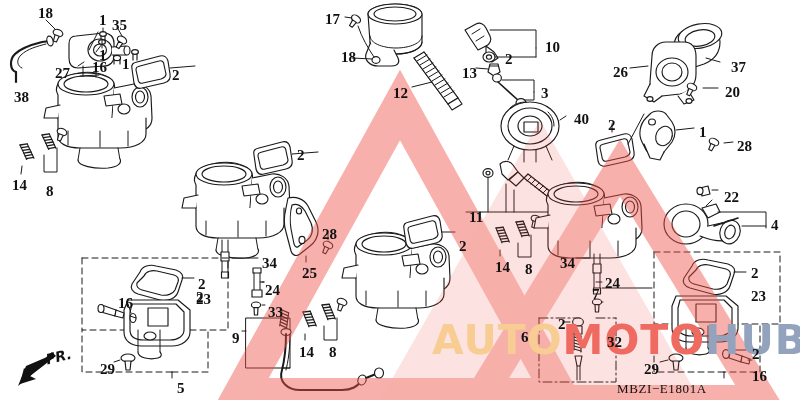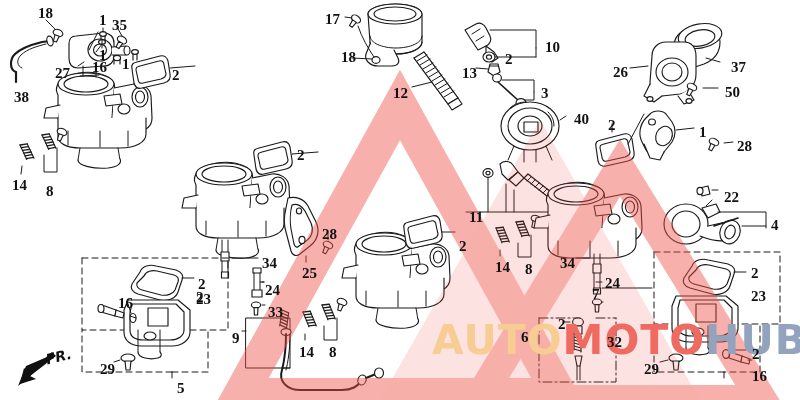--- a/index.html
+++ b/index.html
@@ -602,33 +602,34 @@
       <div class="lbl" style="left: 495px; top: 260px;">14</div>
       <div class="lbl" style="left: 525px; top: 262px;">8</div>
       <div class="lbl" style="left: 608px; top: 118px;">2</div>
       <div class="lbl" style="left: 560px; top: 256px;">34</div>
       <div class="lbl" style="left: 605px; top: 276px;">24</div>
       <div class="lbl" style="left: 607px; top: 299px; margin-top: 36px;">32</div>
       <div class="lbl" style="left: 558px; top: 317px;">2</div>
       <div class="lbl" style="left: 521px; top: 330px;">6</div>
       <div class="lbl" style="left: 613px; top: 65px;">26</div>
       <div class="lbl" style="left: 731px; top: 60px;">37</div>
-      <div class="lbl" style="left: 725px; top: 85px;">50</div>
+      <div class="lbl" style="left: 725px; top: 85px;">20</div>
       <div class="lbl" style="left: 699px; top: 125px;">1</div>
       <div class="lbl" style="left: 737px; top: 139px;">28</div>
       <div class="lbl" style="left: 724px; top: 190px;">22</div>
       <div class="lbl" style="left: 771px; top: 218px;">4</div>
       <div class="lbl" style="left: 592px; top: 287px;">7</div>
       <div class="lbl" style="left: 751px; top: 266px;">2</div>
       <div class="lbl" style="left: 751px; top: 289px;">23</div>
       <div class="lbl" style="left: 752px; top: 347px;">2</div>
       <div class="lbl" style="left: 752px; top: 369px;">16</div>
       <div class="lbl" style="left: 644px; top: 362px;">29</div>
     </div>
 
   <div id="frlabel">FR.</div>
   <svg style="position:absolute;left:14px;top:352px;width:44px;height:34px;">
     <path d="M42,4 L16,24 L22,27 L6,32 L10,16 L15,21 L38,0 Z" fill="#111"></path>
     <path d="M40,2 L14,26 L4,34 L12,14" fill="#111"></path>
   </svg>
 
+  <div id="partcode">MBZI−E1801A</div>
 
 </div>
 
 </body></html>

